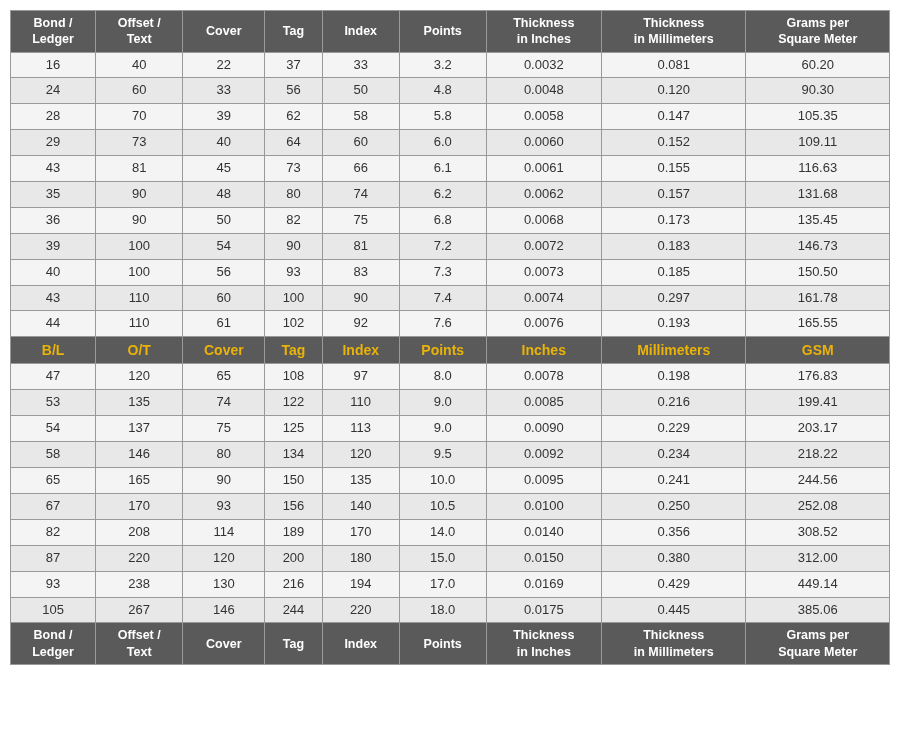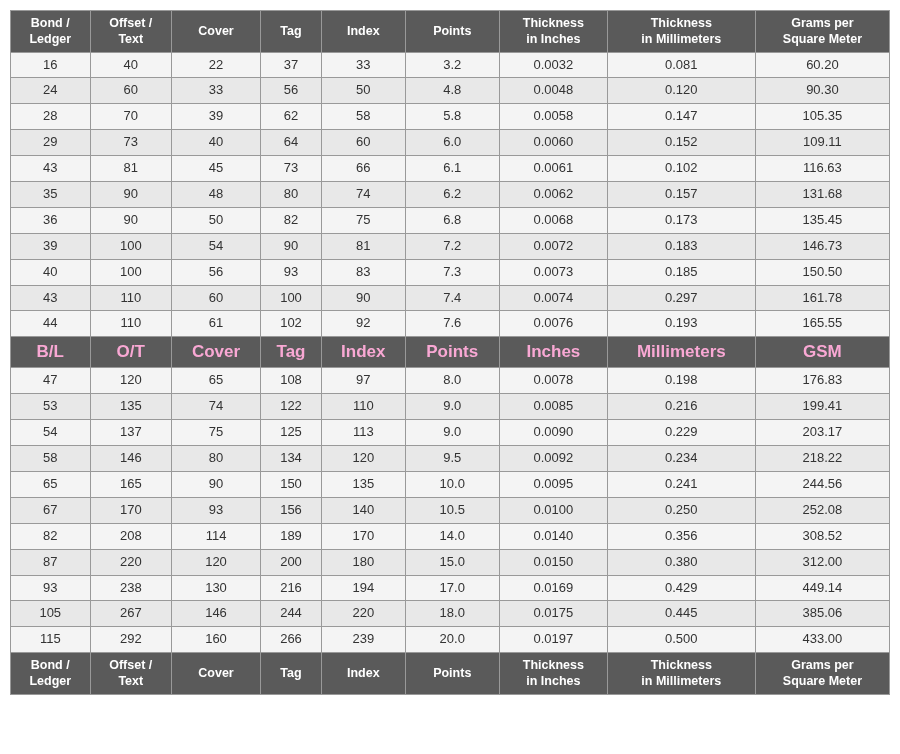--- a/index.html
+++ b/index.html
@@ -25,23 +25,23 @@
       line-height: 1.3;
     }
     thead th {
       background-color: #5a5a5a;
       color: #fff;
       font-weight: bold;
       font-size: 12.5px;
     }
     .subheader th {
       background-color: #5a5a5a;
-      color: #f9a8d4;
+      color: #eab308;
       font-weight: bold;
-      font-size: 17px;
+      font-size: 14px;
     }
     .footer-header th {
       background-color: #5a5a5a;
       color: #fff;
       font-weight: bold;
       font-size: 12.5px;
     }
     tr.data-row td {
       background-color: #f0f0f0;
       color: #333;
@@ -117,21 +117,21 @@
         <td>109.11</td>
       </tr>
       <tr class="data-row">
         <td>43</td>
         <td>81</td>
         <td>45</td>
         <td>73</td>
         <td>66</td>
         <td>6.1</td>
         <td>0.0061</td>
-        <td>0.102</td>
+        <td>0.155</td>
         <td>116.63</td>
       </tr>
       <tr class="data-row">
         <td>35</td>
         <td>90</td>
         <td>48</td>
         <td>80</td>
         <td>74</td>
         <td>6.2</td>
         <td>0.0062</td>
@@ -311,31 +311,20 @@
         <td>105</td>
         <td>267</td>
         <td>146</td>
         <td>244</td>
         <td>220</td>
         <td>18.0</td>
         <td>0.0175</td>
         <td>0.445</td>
         <td>385.06</td>
       </tr>
-      <tr class="data-row">
-        <td>115</td>
-        <td>292</td>
-        <td>160</td>
-        <td>266</td>
-        <td>239</td>
-        <td>20.0</td>
-        <td>0.0197</td>
-        <td>0.500</td>
-        <td>433.00</td>
-      </tr>
     </tbody>
   <tfoot>
     <tr class="footer-header" id="footer-header-row">
         <th>Bond /<br>Ledger</th>
         <th>Offset /<br>Text</th>
         <th>Cover</th>
         <th>Tag</th>
         <th>Index</th>
         <th>Points</th>
         <th>Thickness<br>in Inches</th>

